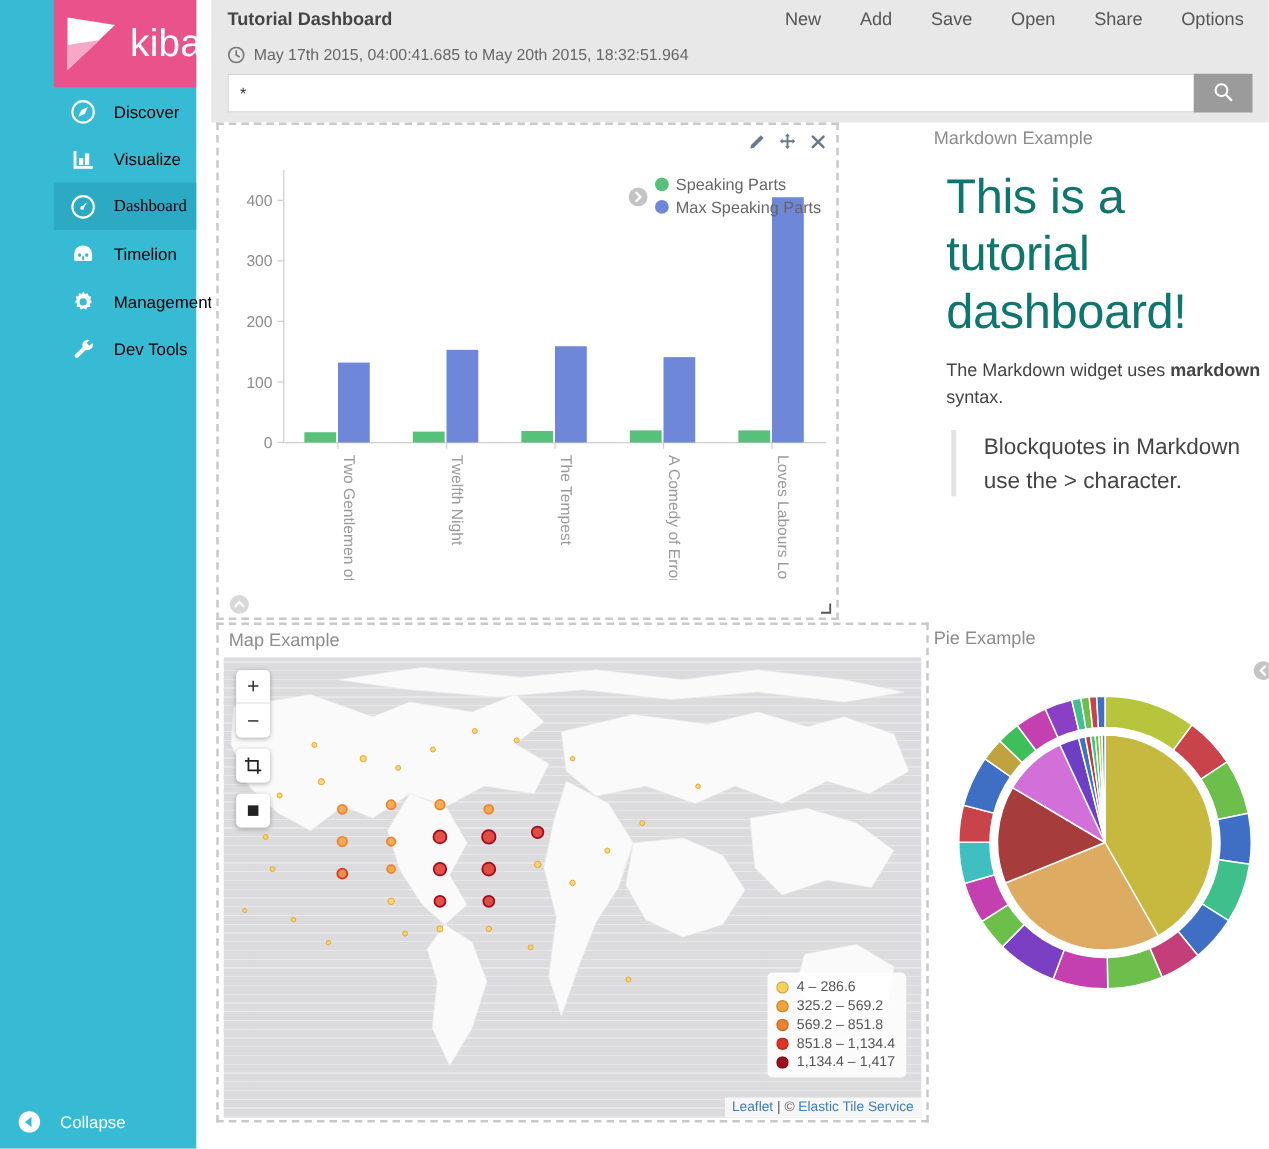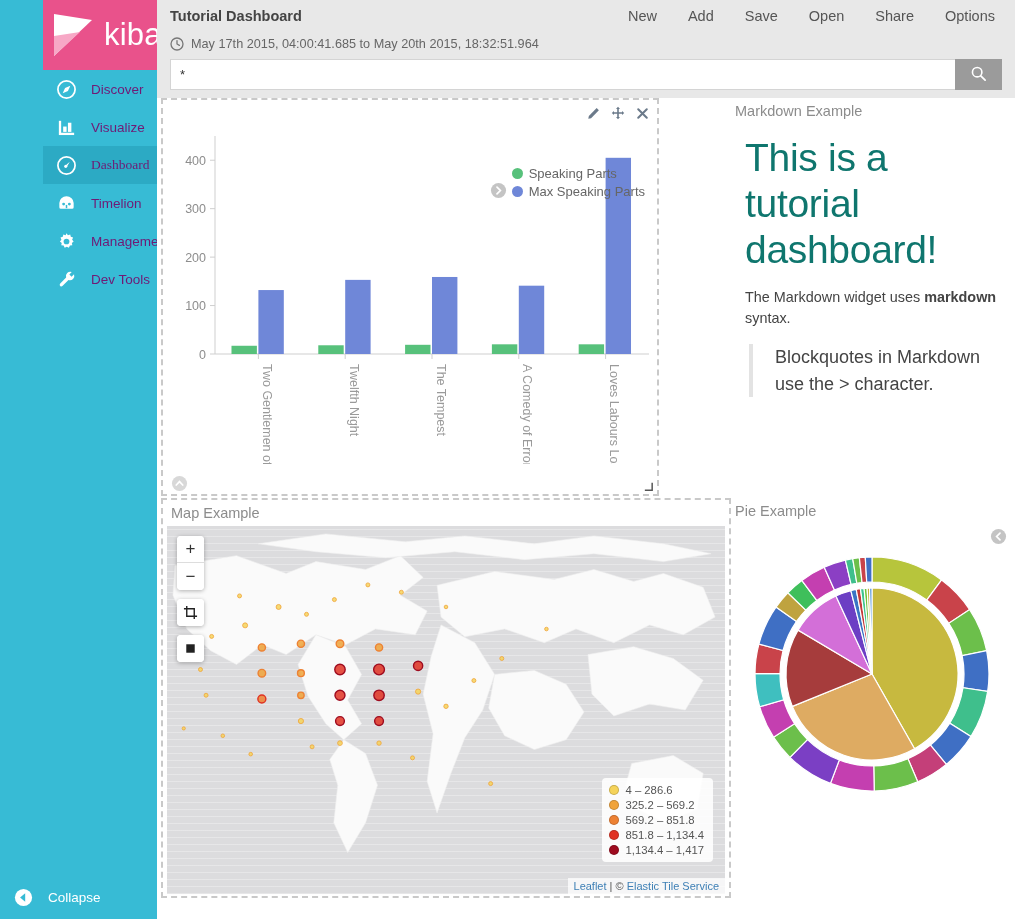--- a/index.html
+++ b/index.html
@@ -27,36 +27,36 @@
   }
   .logo-mark { width: 44px; height: 46px; flex: 0 0 44px; }
   .logo-text {
     color: #ffffff; font-size: 31px; letter-spacing: .2px;
     font-family: "Liberation Sans", sans-serif;
   }
   .nav { display: flex; flex-direction: column; }
   .nav-item {
     height: 38px; display: flex; align-items: center;
     gap: 14px; padding-left: 12px;
-    color: #701a75; font-size: 13.5px;
+    color: #000000; font-size: 13.5px;
     cursor: pointer;
   }
   .nav-item.active { background: #2caac4; font-family: Liberation Serif, serif; }
   .nav-icon { width: 22px; height: 22px; flex: 0 0 22px;
     display: flex; align-items: center; justify-content: center; }
   .nav-icon svg { display: block; }
   .collapse {
     position: absolute; bottom: 0; left: 0; right: 0;
     height: 44px; display: flex; align-items: center;
     gap: 14px; padding-left: 12px; color: #fff; font-size: 13.5px;
     cursor: pointer;
   }
 
   
-  .main { flex: 1 1 auto; height: 919px; position: relative; background: #fff; }
+  .main { flex: 1 1 auto; height: 919px; position: relative; background: #fff; margin-left: 12px; }
   .topbar { background: #e8e8e8; padding: 0 13px 8px 13px; }
   .topbar-row1 {
     height: 31px; display: flex; align-items: center;
     justify-content: space-between;
   }
   .dash-title { font-size: 14.5px; font-weight: bold; color: #444; }
   .menu { display: flex; gap: 31px; padding-right: 7px; }
   .menu-item { font-size: 14.5px; color: #555; cursor: pointer; }
   .topbar-row2 {
     height: 26px; display: flex; align-items: center; gap: 7px;
@@ -89,22 +89,22 @@
     width: 498px; height: 398px;
     border: 2px dashed #c9c9c9; background: #fff;
   }
   .panel-bar-icons {
     position: absolute; right: 8px; top: 6px;
     display: flex; gap: 11px; align-items: center;
   }
   .panel-bar-icons span { cursor: pointer; line-height: 0; }
   .bar-body { position: absolute; inset: 26px 4px 34px 4px; }
   .chart-legend {
-    position: absolute; right: 8px; top: 40px;
-    display: flex; align-items: flex-end; gap: 5px;
+    position: absolute; right: 8px; top: 14px;
+    display: flex; align-items: center; gap: 5px;
   }
   .legend-toggle { margin-top: 2px; cursor: pointer; line-height: 0; }
   .legend-entries { display: flex; flex-direction: column; gap: 3px; }
   .legend-entry { display: flex; align-items: center; gap: 6px;
     font-size: 13px; color: #666; cursor: pointer; }
   .legend-dot { width: 11px; height: 11px; border-radius: 50%; flex: 0 0 11px; }
   .xaxis-title {
     position: absolute; bottom: 6px; left: 0; right: 0;
     text-align: center; font-size: 12.5px; font-weight: bold; color: #666;
   }

